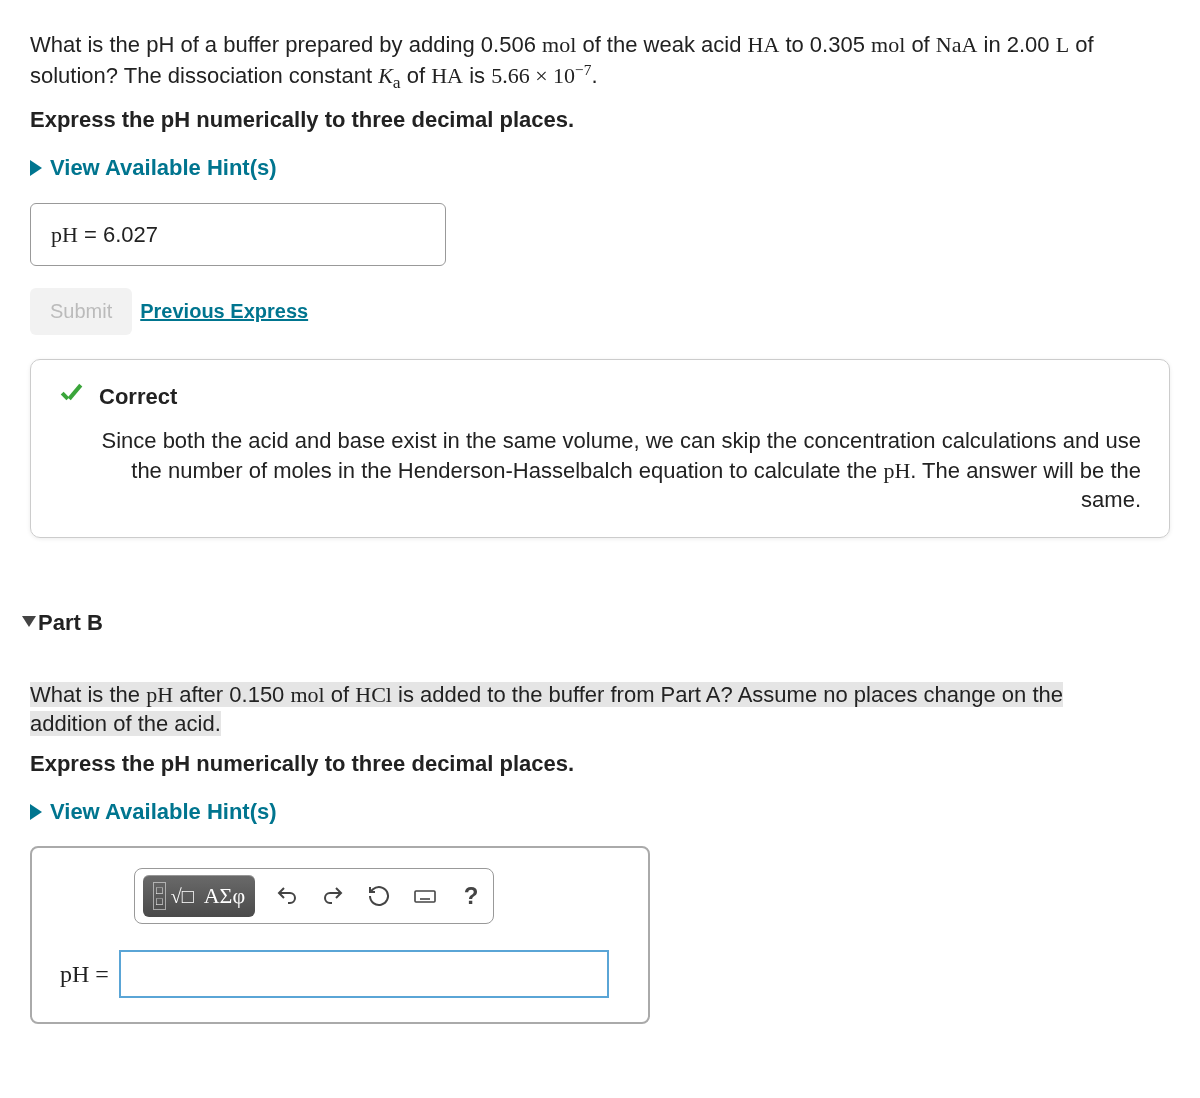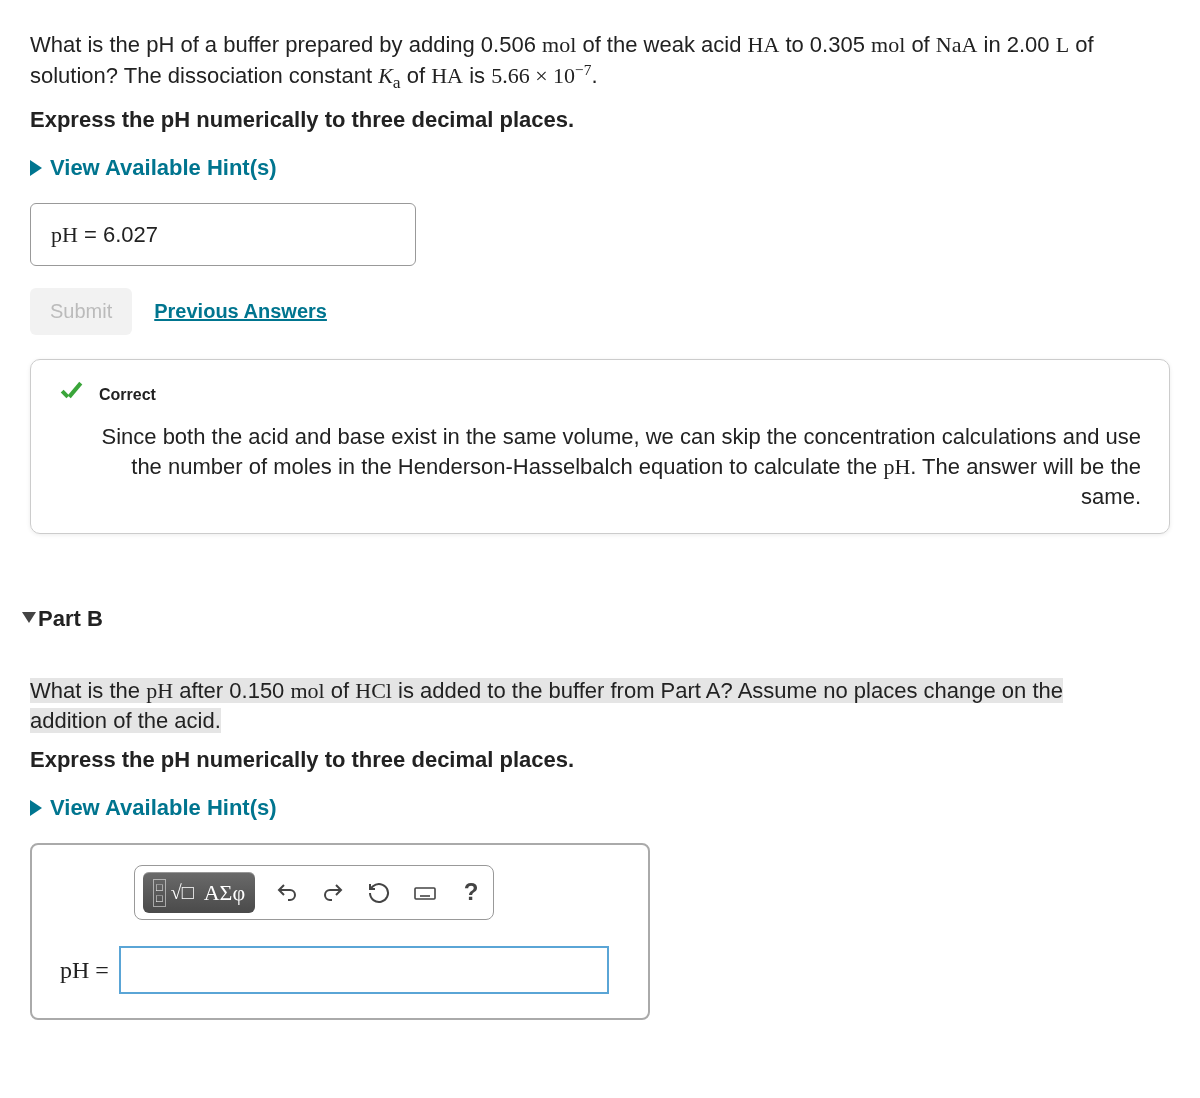--- a/index.html
+++ b/index.html
@@ -36,25 +36,25 @@
     border-right: 7px solid transparent;
     border-top: 11px solid #444;
     position: absolute;
     left: -8px;
     top: 8px;
   }
   .answer-box {
     border: 1px solid #999;
     border-radius: 6px;
     padding: 16px 20px;
-    width: 386px;
+    width: 416px;
     font-size: 22px;
     margin-bottom: 22px;
   }
-  .submit-row { display: flex; align-items: center; gap: 22px; margin-bottom: 24px; }
+  .submit-row { display: flex; align-items: center; gap: 8px; margin-bottom: 24px; }
   .submit-btn {
     background: #f2f2f2;
     color: #bbb;
     border: none;
     border-radius: 6px;
     padding: 12px 20px;
     font-size: 20px;
     cursor: default;
   }
   .prev-link {
@@ -84,21 +84,21 @@
     transform: rotate(45deg);
   }
   .check::after {
     content: '';
     position: absolute;
     left: 7px; top: 6px;
     width: 18px; height: 4px;
     background: #3aa53a;
     transform: rotate(-50deg);
   }
-  .correct-word { font-weight: bold; font-size: 16px; }
+  .correct-word { font-weight: bold; font-size: 22px; }
   .important-label { font-weight: bold; }
   .feedback-body { margin-top: 14px; }
   .part-b-header {
     font-weight: bold;
     margin-top: 70px;
     margin-bottom: 42px;
     position: relative;
     padding-left: 8px;
   }
   .highlighted { background: #e5e5e5; }
@@ -169,21 +169,21 @@
   <span class="tri"></span>
   <span>View Available Hint(s)</span>
 </div>
 
 <div class="answer-box">
   <span class="math">pH</span><span> = </span> <span>6.027</span>
 </div>
 
 <div class="submit-row">
   <button class="submit-btn">Submit</button>
-  <span class="prev-link">Previous Answers</span>
+  <span class="prev-link">Previous Express</span>
 </div>
 
 <div class="feedback-box">
   <div class="correct-header">
     <span class="check"></span>
     <span class="correct-word">Correct</span>
   </div>
   <div class="feedback-body" style="margin-left:40px;text-align:right;">
     <span>Since both the acid and base exist in the same volume, we can skip the concentration calculations and use the number of moles in the Henderson-Hasselbalch equation to calculate the </span><span class="math">pH</span><span>. The answer will be the same.</span>
   </div>

